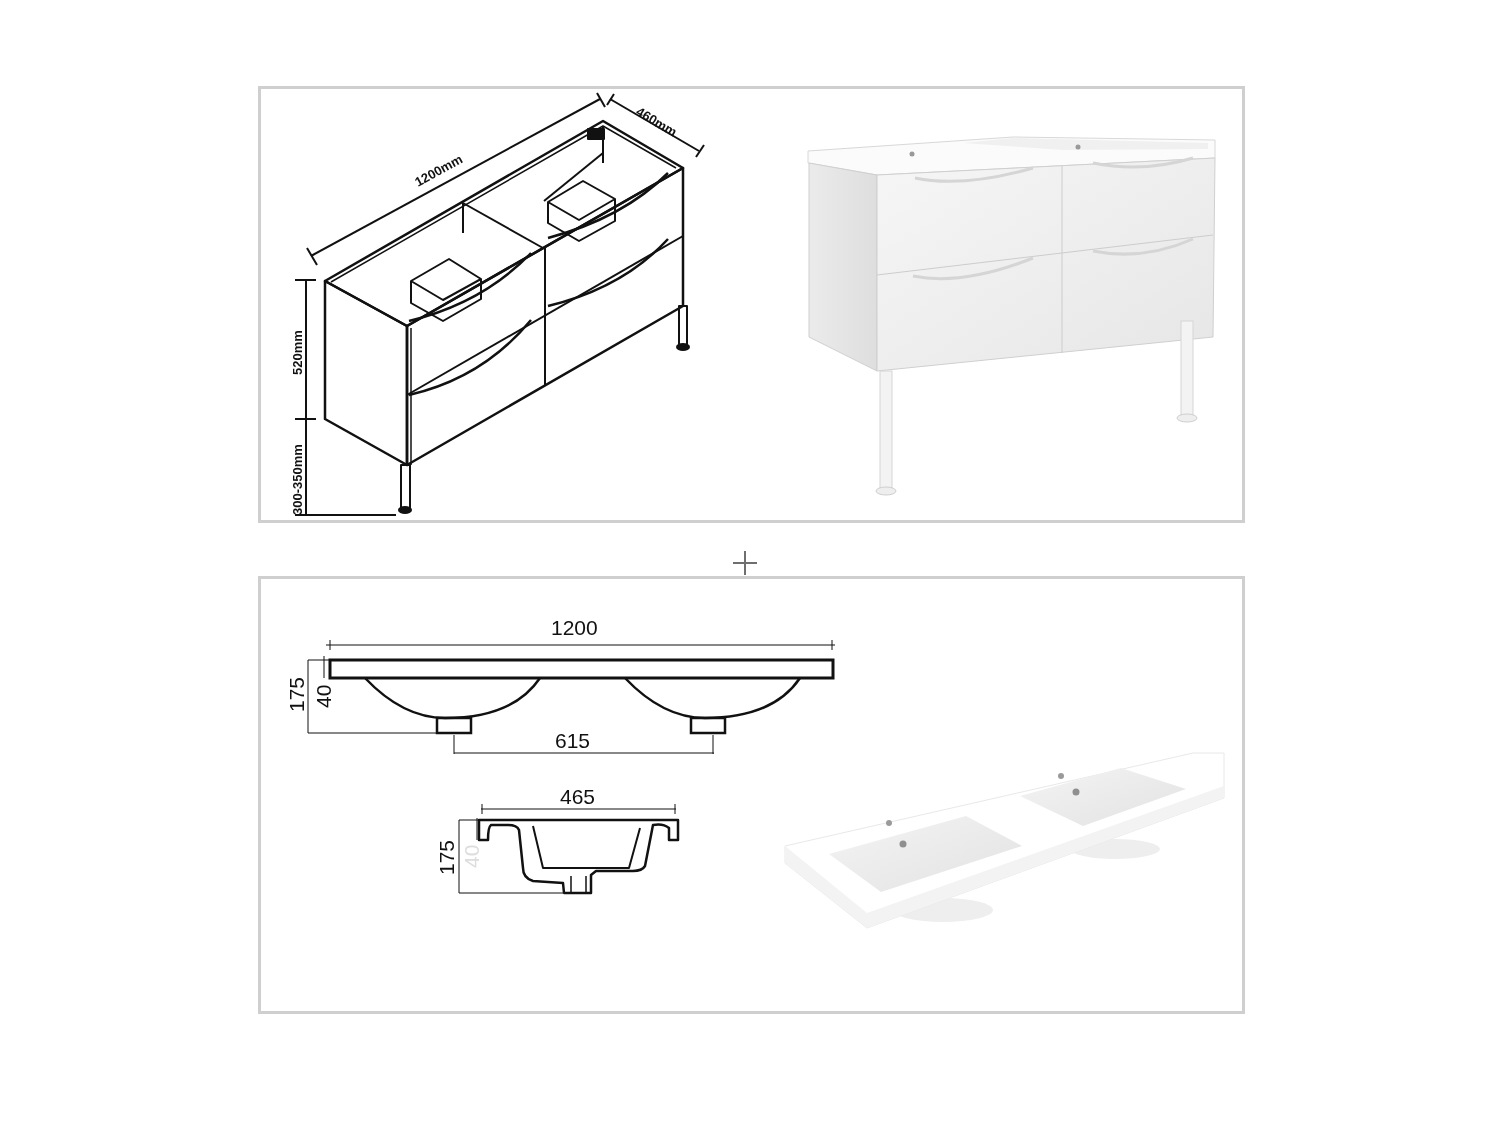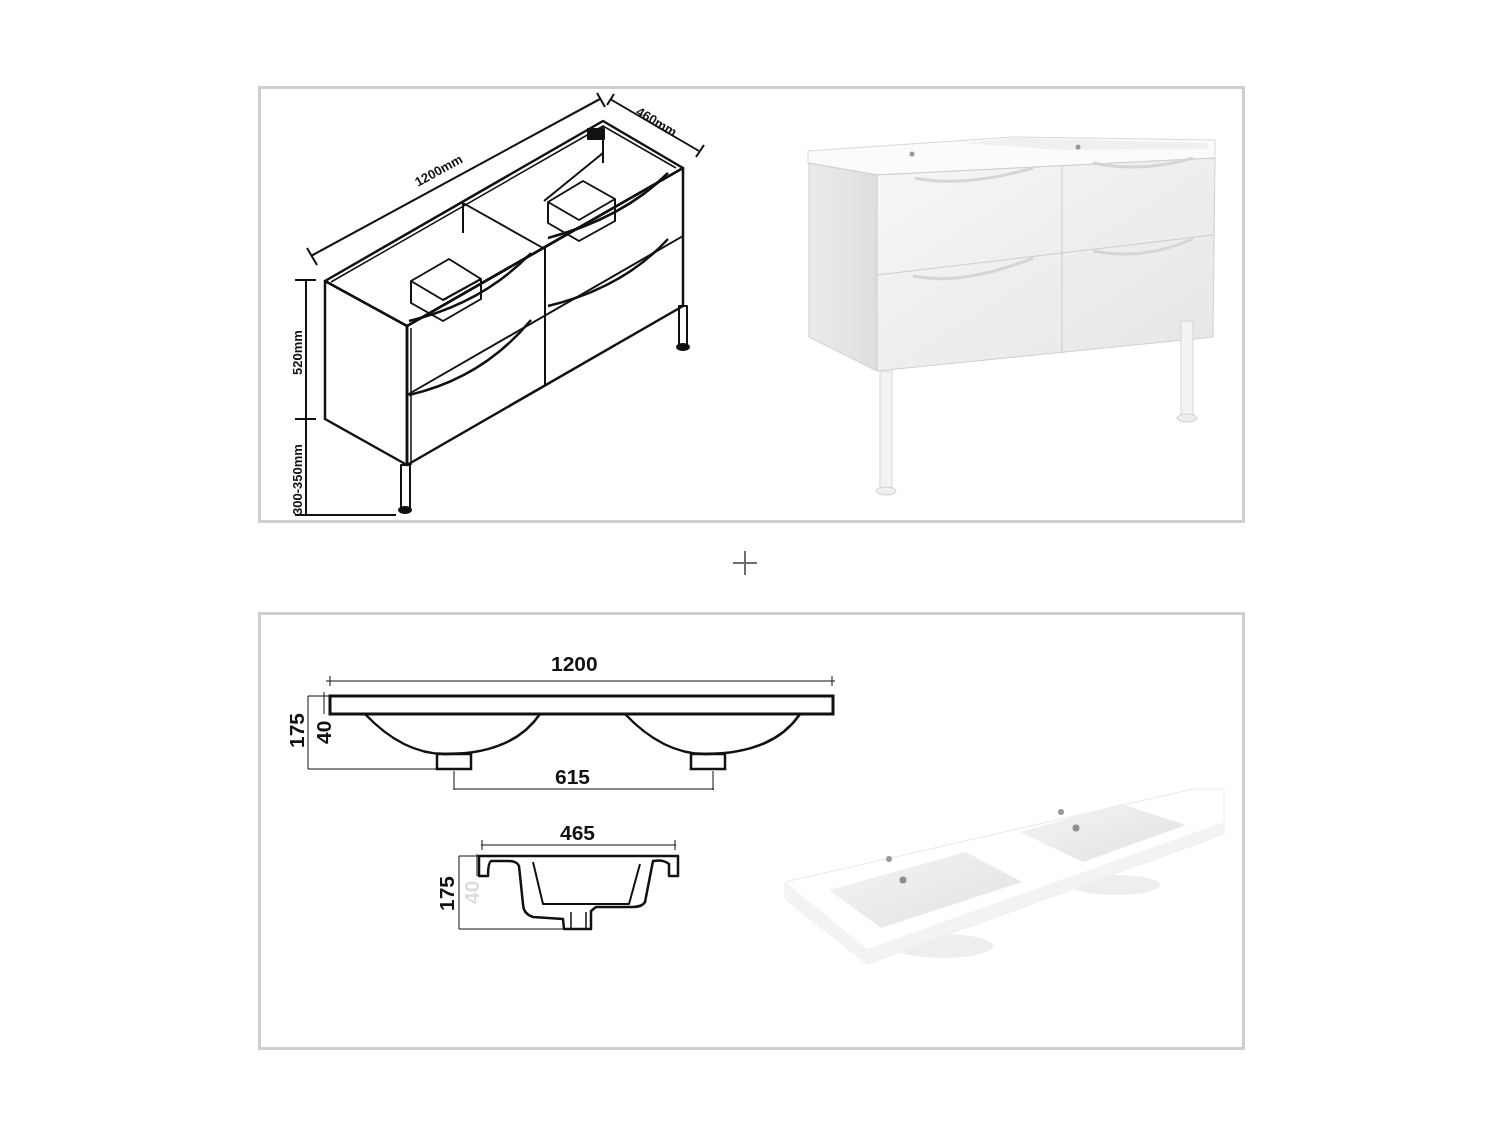--- a/index.html
+++ b/index.html
@@ -1,21 +1,21 @@
 <!DOCTYPE html>
 <html><head>
 <meta charset="utf-8">
 <style>
   html, body { margin: 0; padding: 0; background: #ffffff; }
   body { width: 1500px; height: 1125px; position: relative; overflow: hidden;
          font-family: "Liberation Sans", sans-serif; }
   .panel { position: absolute; left: 258px; width: 981px; border: 3px solid #cfcfcf;
            background: #ffffff; box-sizing: content-box; }
   #panel-top { top: 86px; height: 431px; }
-  #panel-bottom { top: 612px; height: 432px; font-weight: bold; }
+  #panel-bottom { top: 576px; height: 432px; }
   .plus { position: absolute; left: 731px; top: 549px; width: 28px; height: 28px; }
   .plus:before, .plus:after { content: ""; position: absolute; background: #6f6f6f; }
   .plus:before { left: 13px; top: 2px; width: 2px; height: 24px; }
   .plus:after { left: 2px; top: 13px; width: 24px; height: 2px; }
   svg { position: absolute; left: 0; top: 0; }
   .dim-text { font-family: "Liberation Sans", sans-serif; font-weight: bold; fill: #111; }
   .dim-text-lg { font-family: "Liberation Sans", sans-serif; font-size: 21px; fill: #111; }
 </style>
 </head>
 <body>

